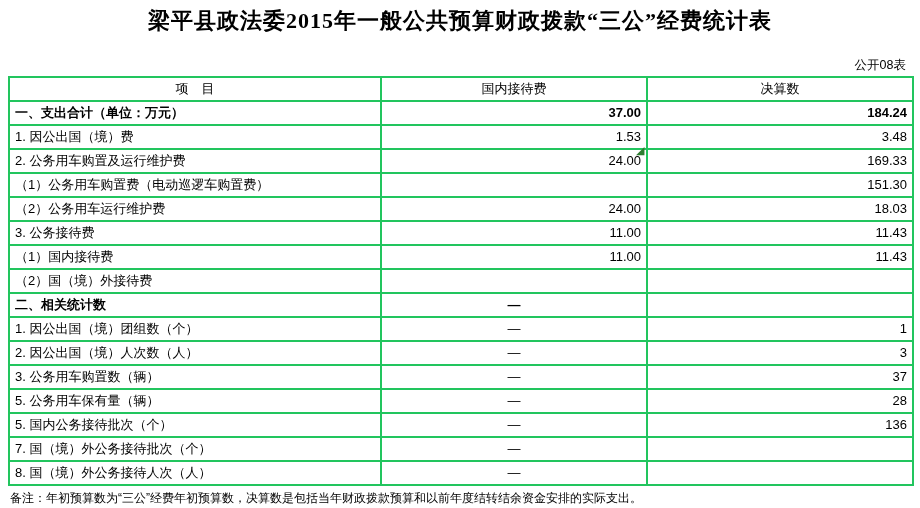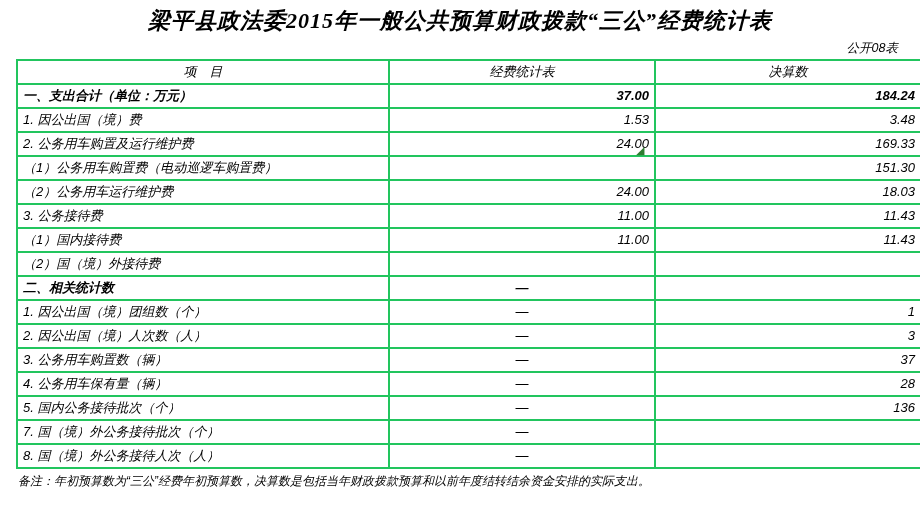--- a/index.html
+++ b/index.html
@@ -12,38 +12,38 @@
     height: 508px;
     font-family: "Liberation Sans", "DejaVu Sans", sans-serif;
     color: #000000;
     overflow: hidden;
   }
   .page {
     width: 920px;
     height: 472px;
     position: relative;
     box-sizing: border-box;
-    padding: 0 16px;
-    font-style: italic;
+    padding: 0 8px;
   }
   .doc-title {
     text-align: center;
     font-size: 22px;
     font-weight: bold;
     font-family: "Liberation Serif", "DejaVu Serif", serif;
     letter-spacing: 1px;
     padding-top: 6px;
     padding-bottom: 4px;
     color: #000;
   }
   .sheet-no {
     text-align: right;
     font-size: 12.5px;
     padding-right: 6px;
     padding-bottom: 2px;
+    margin-top: 17px;
   }
   table.fin {
     border-collapse: collapse;
     width: 904px;
     table-layout: fixed;
     font-size: 13px;
   }
   table.fin th, table.fin td {
     border: 2px solid #22c55e;
     height: 22px;
@@ -99,21 +99,21 @@
 
   <table class="fin">
     <colgroup>
       <col class="c-item">
       <col class="c-bud">
       <col class="c-fin">
     </colgroup>
     <thead>
       <tr>
         <th class="cell-center">项　目</th>
-        <th class="cell-center">经费统计表</th>
+        <th class="cell-center">国内接待费</th>
         <th class="cell-center">决算数</th>
       </tr>
     </thead>
     <tbody id="table-body">
         <tr>
           <td class="cell-item lvl0 bold">一、支出合计（单位：万元）</td>
           <td class="cell-num bold">37.00</td>
           <td class="cell-num bold">184.24</td>
         </tr>
         <tr>
@@ -165,21 +165,21 @@
           <td class="cell-item lvl1">2. 因公出国（境）人次数（人）</td>
           <td class="cell-center">—</td>
           <td class="cell-num">3</td>
         </tr>
         <tr>
           <td class="cell-item lvl1">3. 公务用车购置数（辆）</td>
           <td class="cell-center">—</td>
           <td class="cell-num">37</td>
         </tr>
         <tr>
-          <td class="cell-item lvl1">4. 公务用车保有量（辆）</td>
+          <td class="cell-item lvl1">5. 公务用车保有量（辆）</td>
           <td class="cell-center">—</td>
           <td class="cell-num">28</td>
         </tr>
         <tr>
           <td class="cell-item lvl1">5. 国内公务接待批次（个）</td>
           <td class="cell-center">—</td>
           <td class="cell-num">136</td>
         </tr>
         <tr>
           <td class="cell-item lvl1">7. 国（境）外公务接待批次（个）</td>

